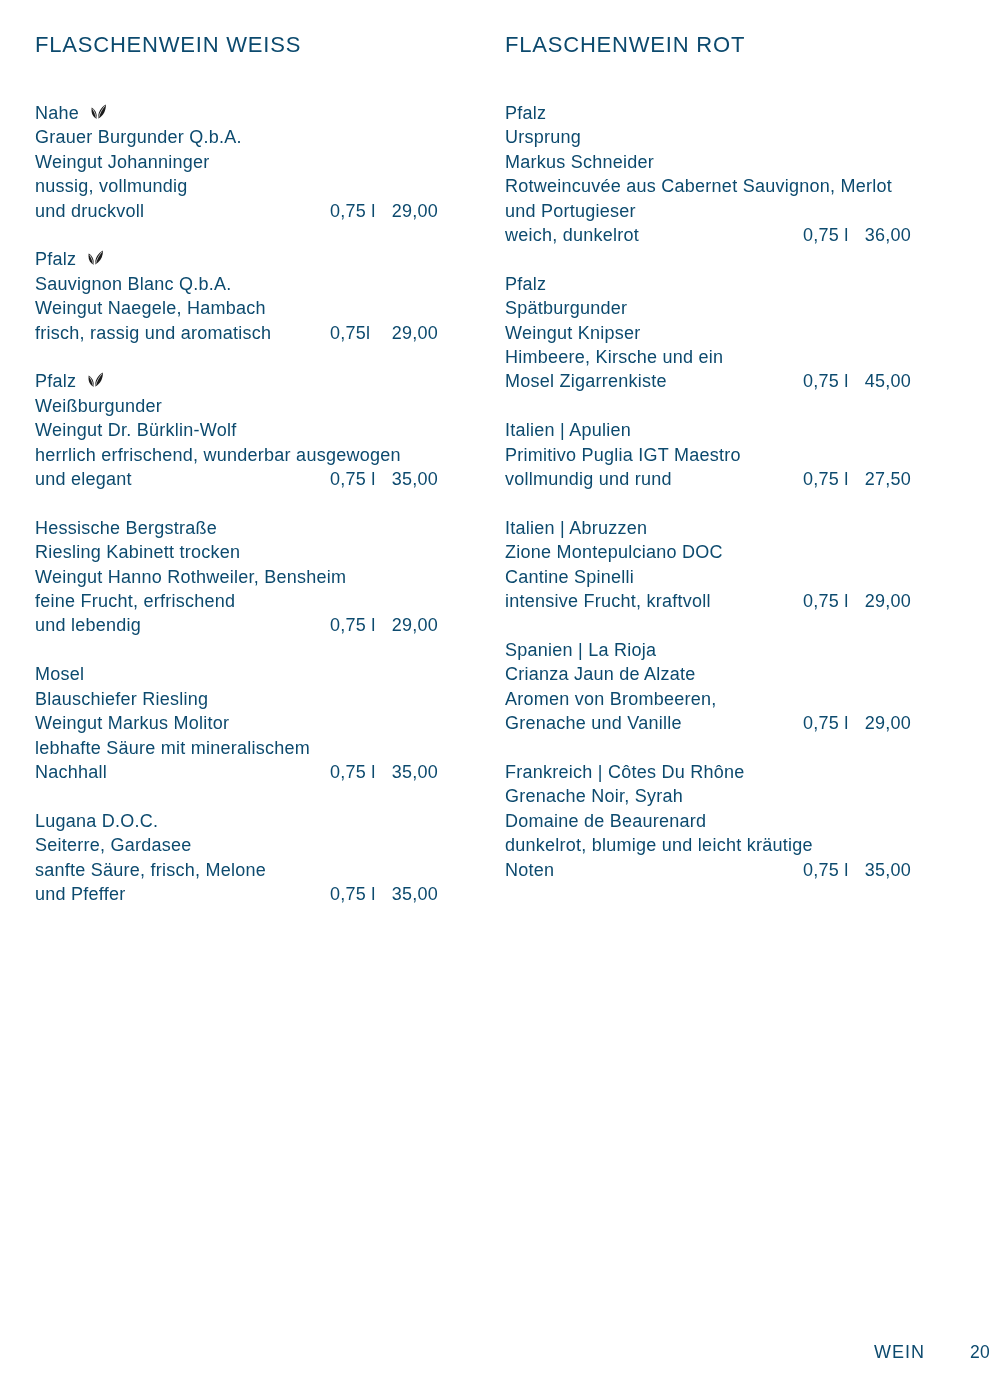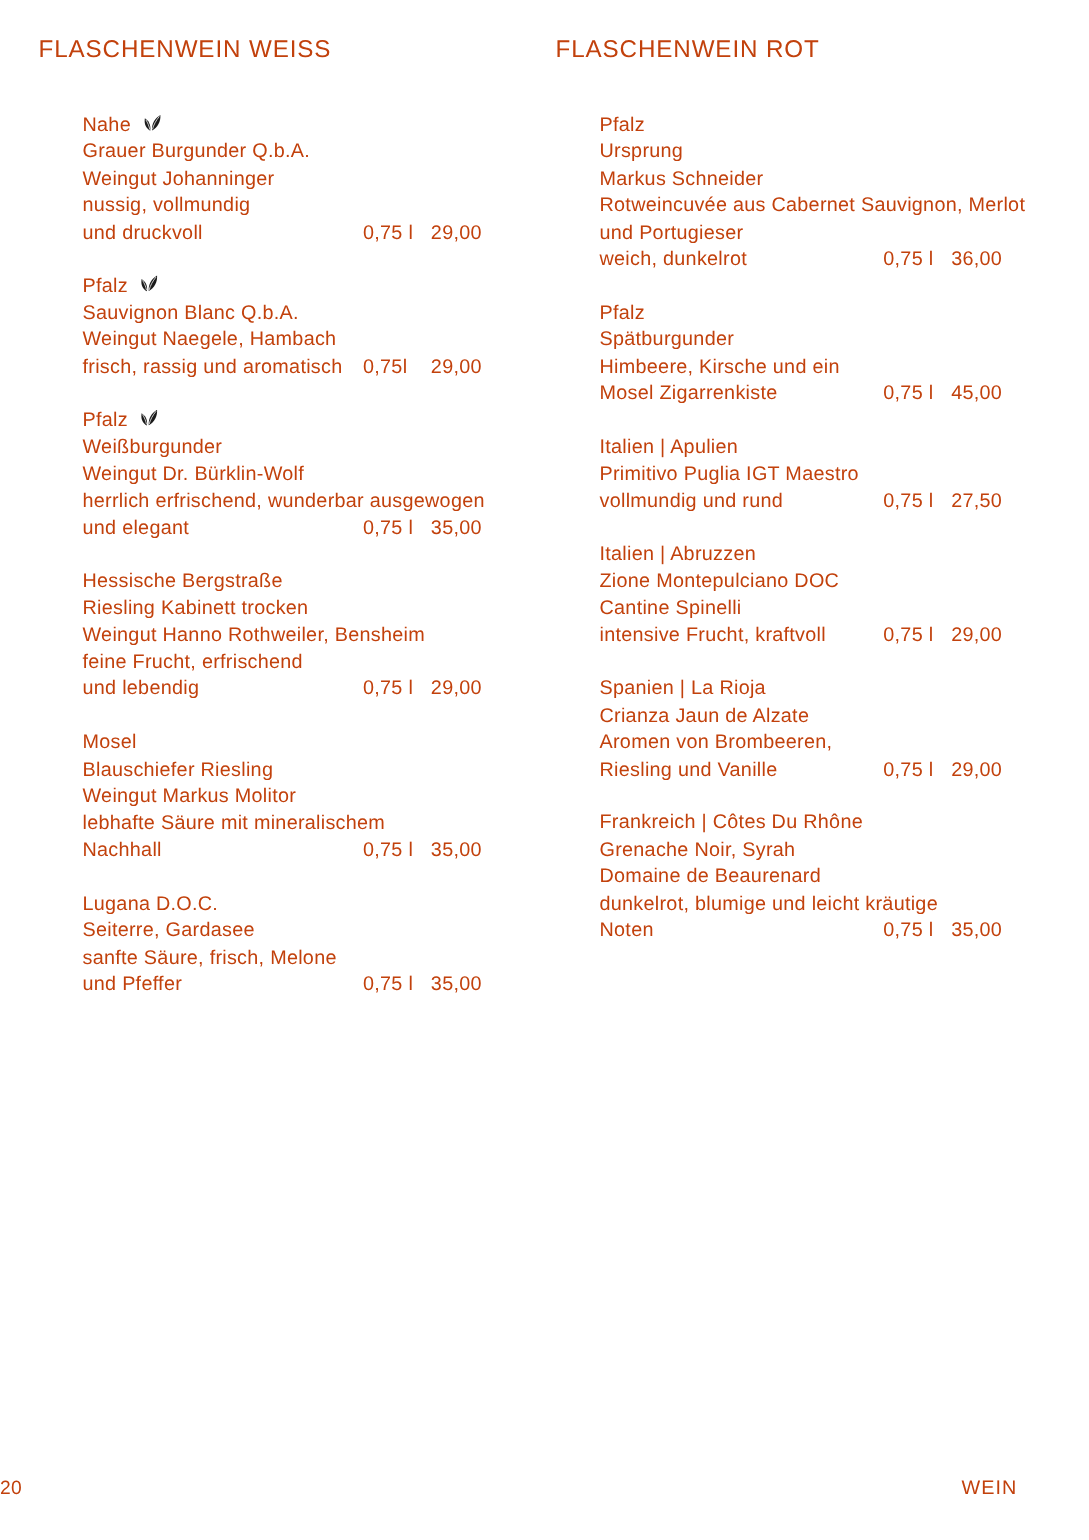--- a/index.html
+++ b/index.html
@@ -4,41 +4,41 @@
 <style>
   * { margin: 0; padding: 0; box-sizing: border-box; }
   html, body { background: #e8e8e8; }
   body { font-family: "Liberation Sans", "DejaVu Sans", sans-serif; }
 
   .page {
     position: relative;
     width: 990px;
     height: 1400px;
     background: #ffffff;
-    color: #c2410c;
+    color: #0c4a6e;
     overflow: hidden;
   }
 
   .column {
     position: absolute;
     top: 33px;
   }
   .column.left  { left: 35px;  width: 403px; }
   .column.right { left: 505px; width: 406px; }
 
   .column-header {
     font-size: 22px;
     font-weight: 400;
     letter-spacing: 0.8px;
     line-height: 23px;
     margin-bottom: 45px;
     white-space: nowrap;
   }
 
-  .wine-list { display: block; margin-left: 40px; }
+  .wine-list { display: block; }
 
   .entry { margin-bottom: 24.4px; }
 
   .line {
     font-size: 18px;
     line-height: 24.4px;
     letter-spacing: 0.25px;
     white-space: nowrap;
     display: flex;
     align-items: baseline;
@@ -64,21 +64,21 @@
     flex: 0 0 108px;
   }
   .price-group .volume { text-align: left; }
   .price-group .price  { text-align: right; }
 
   .footer-pagenum {
     position: absolute;
     left: 0;
     width: 990px;
     top: 1340px;
-    text-align: left;
+    text-align: right;
     font-size: 17.5px;
     line-height: 24px;
     letter-spacing: 0.3px;
   }
   .footer-section {
     position: absolute;
     right: 65px;
     top: 1340px;
     font-size: 18px;
     line-height: 24px;
@@ -295,20 +295,23 @@
 
   <div class="entry">
     <div class="lines">
             <div class="line">
               <span>Pfalz</span>
             </div>
             <div class="line">
               <span>Spätburgunder</span>
             </div>
             <div class="line">
+              <span>Weingut Knipser</span>
+            </div>
+            <div class="line">
               <span>Himbeere, Kirsche und ein</span>
             </div>
           </div>
     <div class="line price-line">
       <span class="price-desc">Mosel Zigarrenkiste</span>
       <span class="price-group">
         <span class="volume">0,75 l</span>
         <span class="price">45,00</span>
       </span>
     </div>
@@ -359,21 +362,21 @@
               <span>Spanien | La Rioja</span>
             </div>
             <div class="line">
               <span>Crianza Jaun de Alzate</span>
             </div>
             <div class="line">
               <span>Aromen von Brombeeren,</span>
             </div>
           </div>
     <div class="line price-line">
-      <span class="price-desc">Riesling und Vanille</span>
+      <span class="price-desc">Grenache und Vanille</span>
       <span class="price-group">
         <span class="volume">0,75 l</span>
         <span class="price">29,00</span>
       </span>
     </div>
   </div>
 
   <div class="entry">
     <div class="lines">
             <div class="line">

